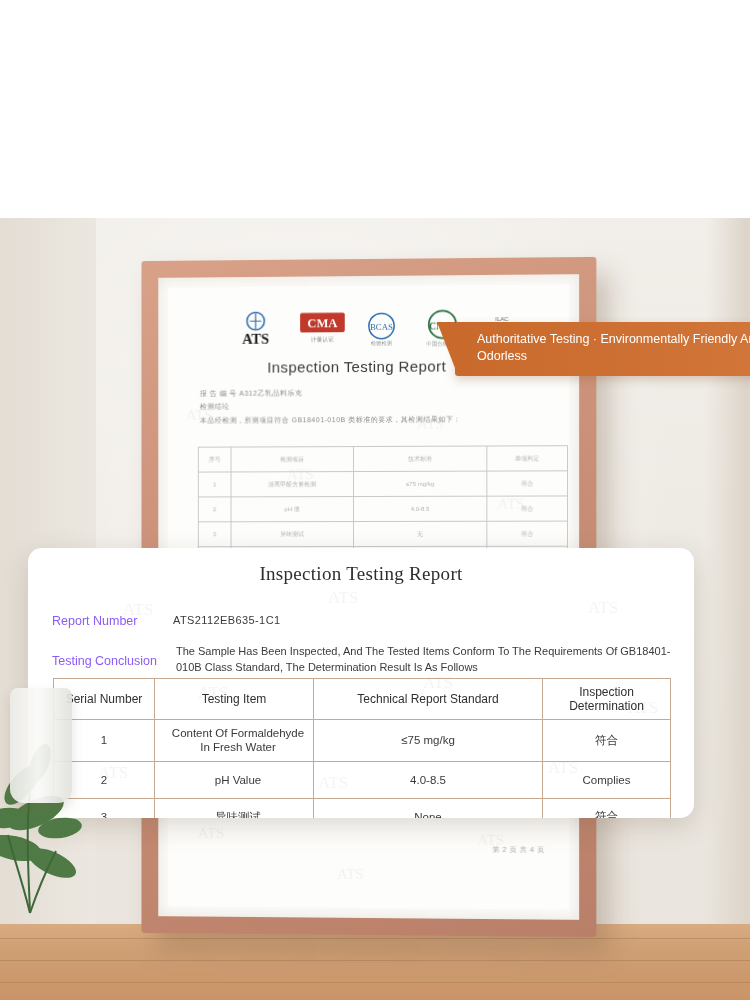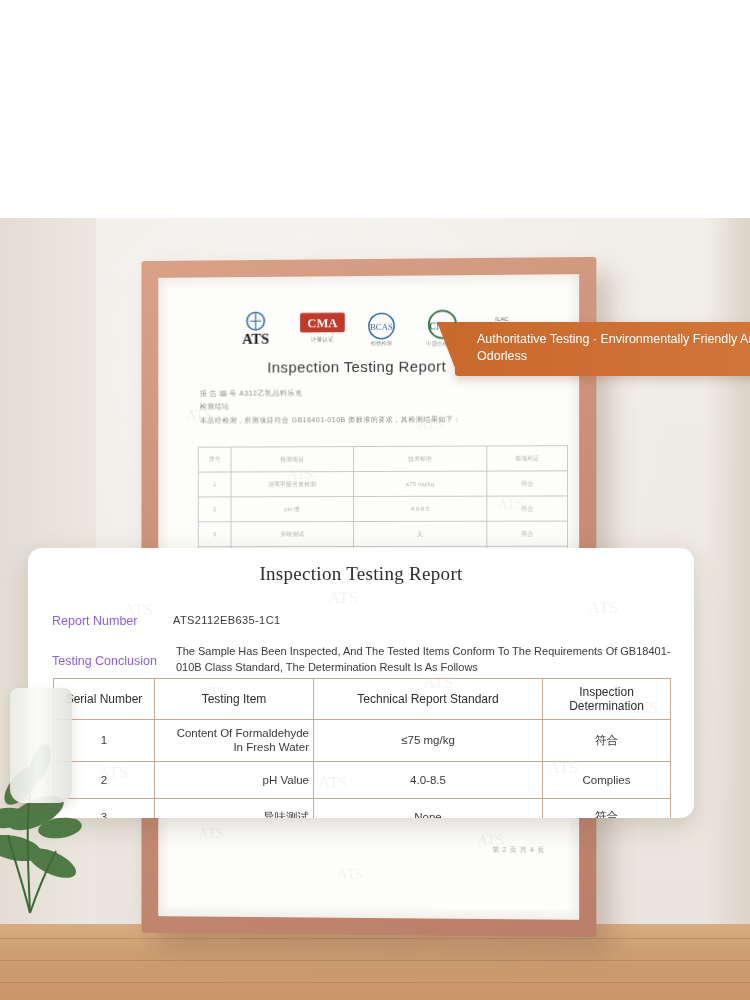--- a/index.html
+++ b/index.html
@@ -284,21 +284,21 @@
     background: transparent;
   }
   table.result th, table.result td {
     border: 1px solid #c7a992;
     padding: 6px 4px;
     text-align: center;
     height: 24px;
     font-weight: normal;
   }
   table.result th { font-size: 12px; color: #2f2f2f; }
-  table.result td.item { text-align: right; padding-left: 12px; line-height: 1.25; }
+  table.result td.item { text-align: center; padding-left: 12px; line-height: 1.25; }
   .col-1 { width: 92px; }
   .col-2 { width: 150px; }
   .col-3 { width: 220px; }
 
   
   .plant { position: absolute; left: 0; top: 395px; width: 120px; height: 340px; z-index: 9; }
   .vase {
     position: absolute;
     left: 10px;
     top: 470px;

